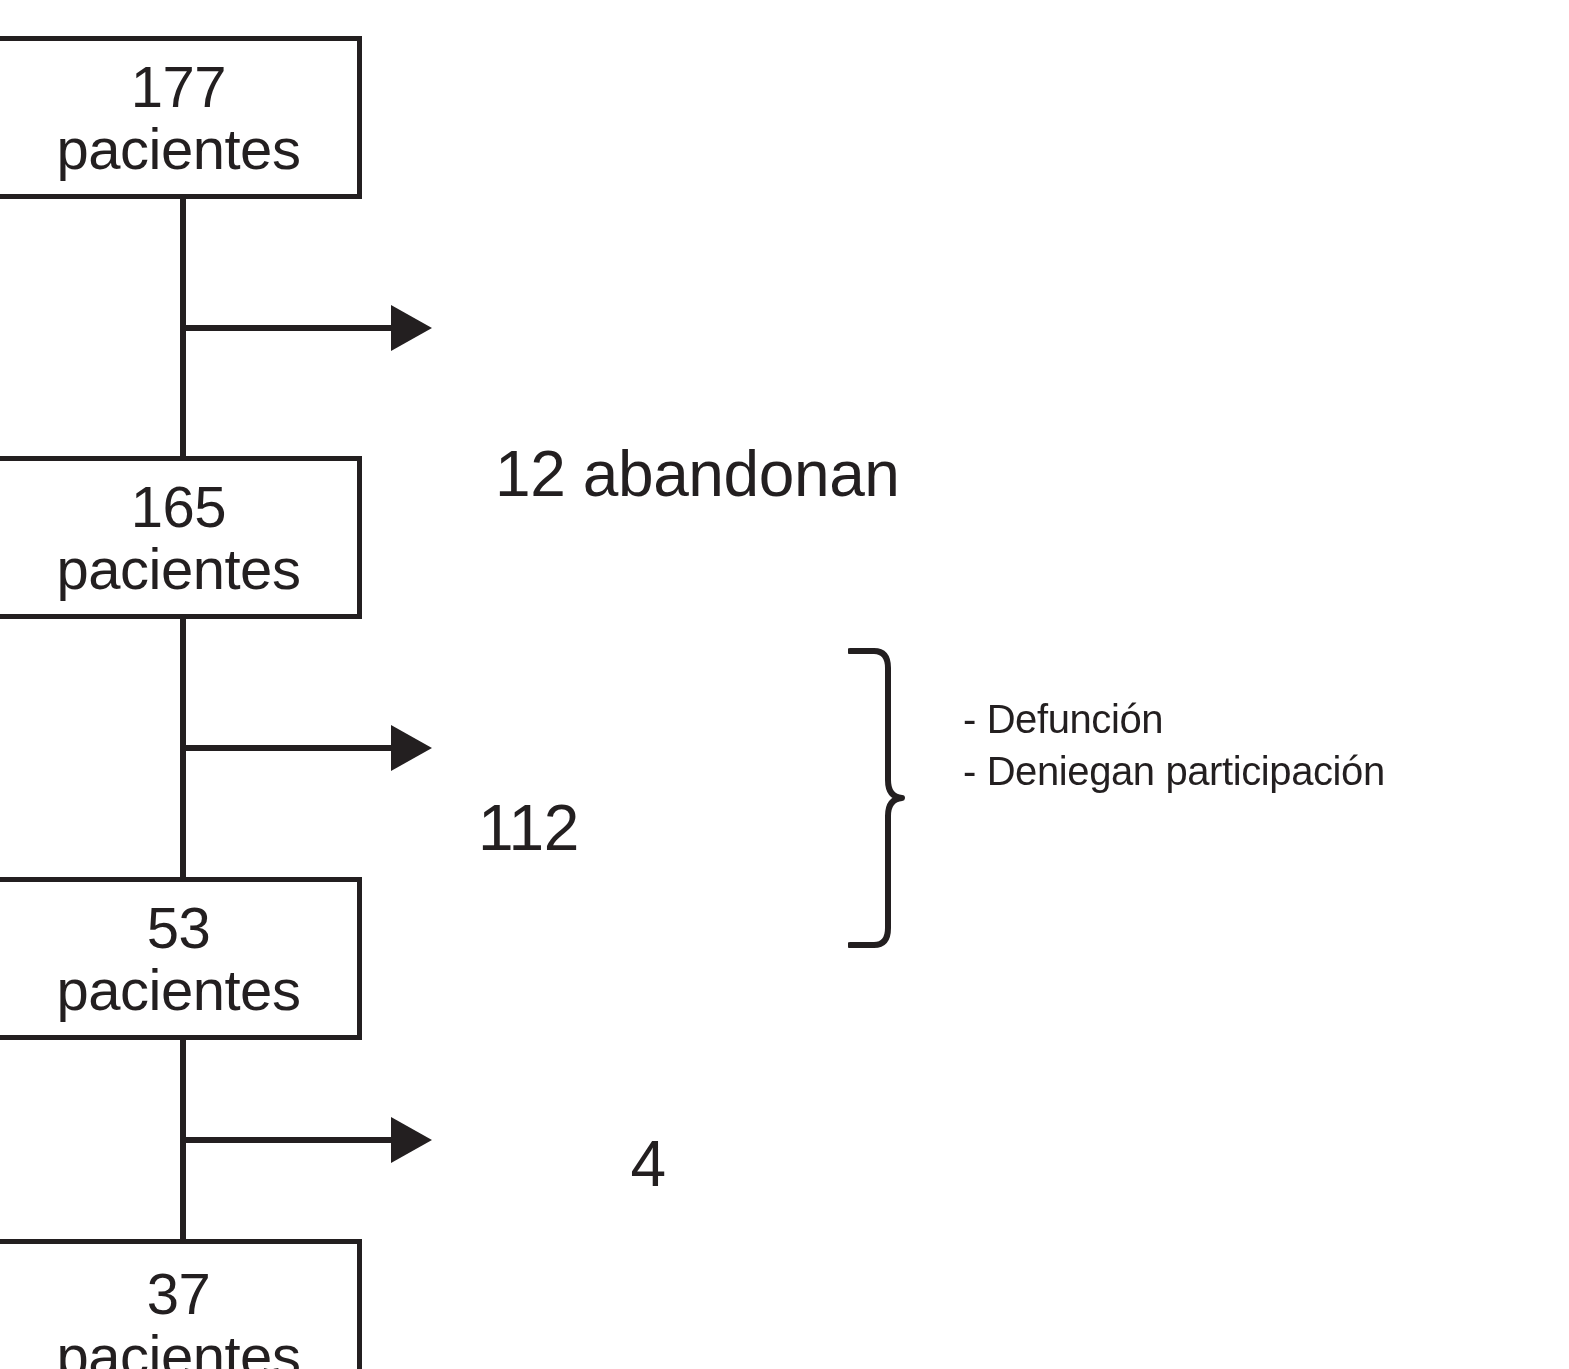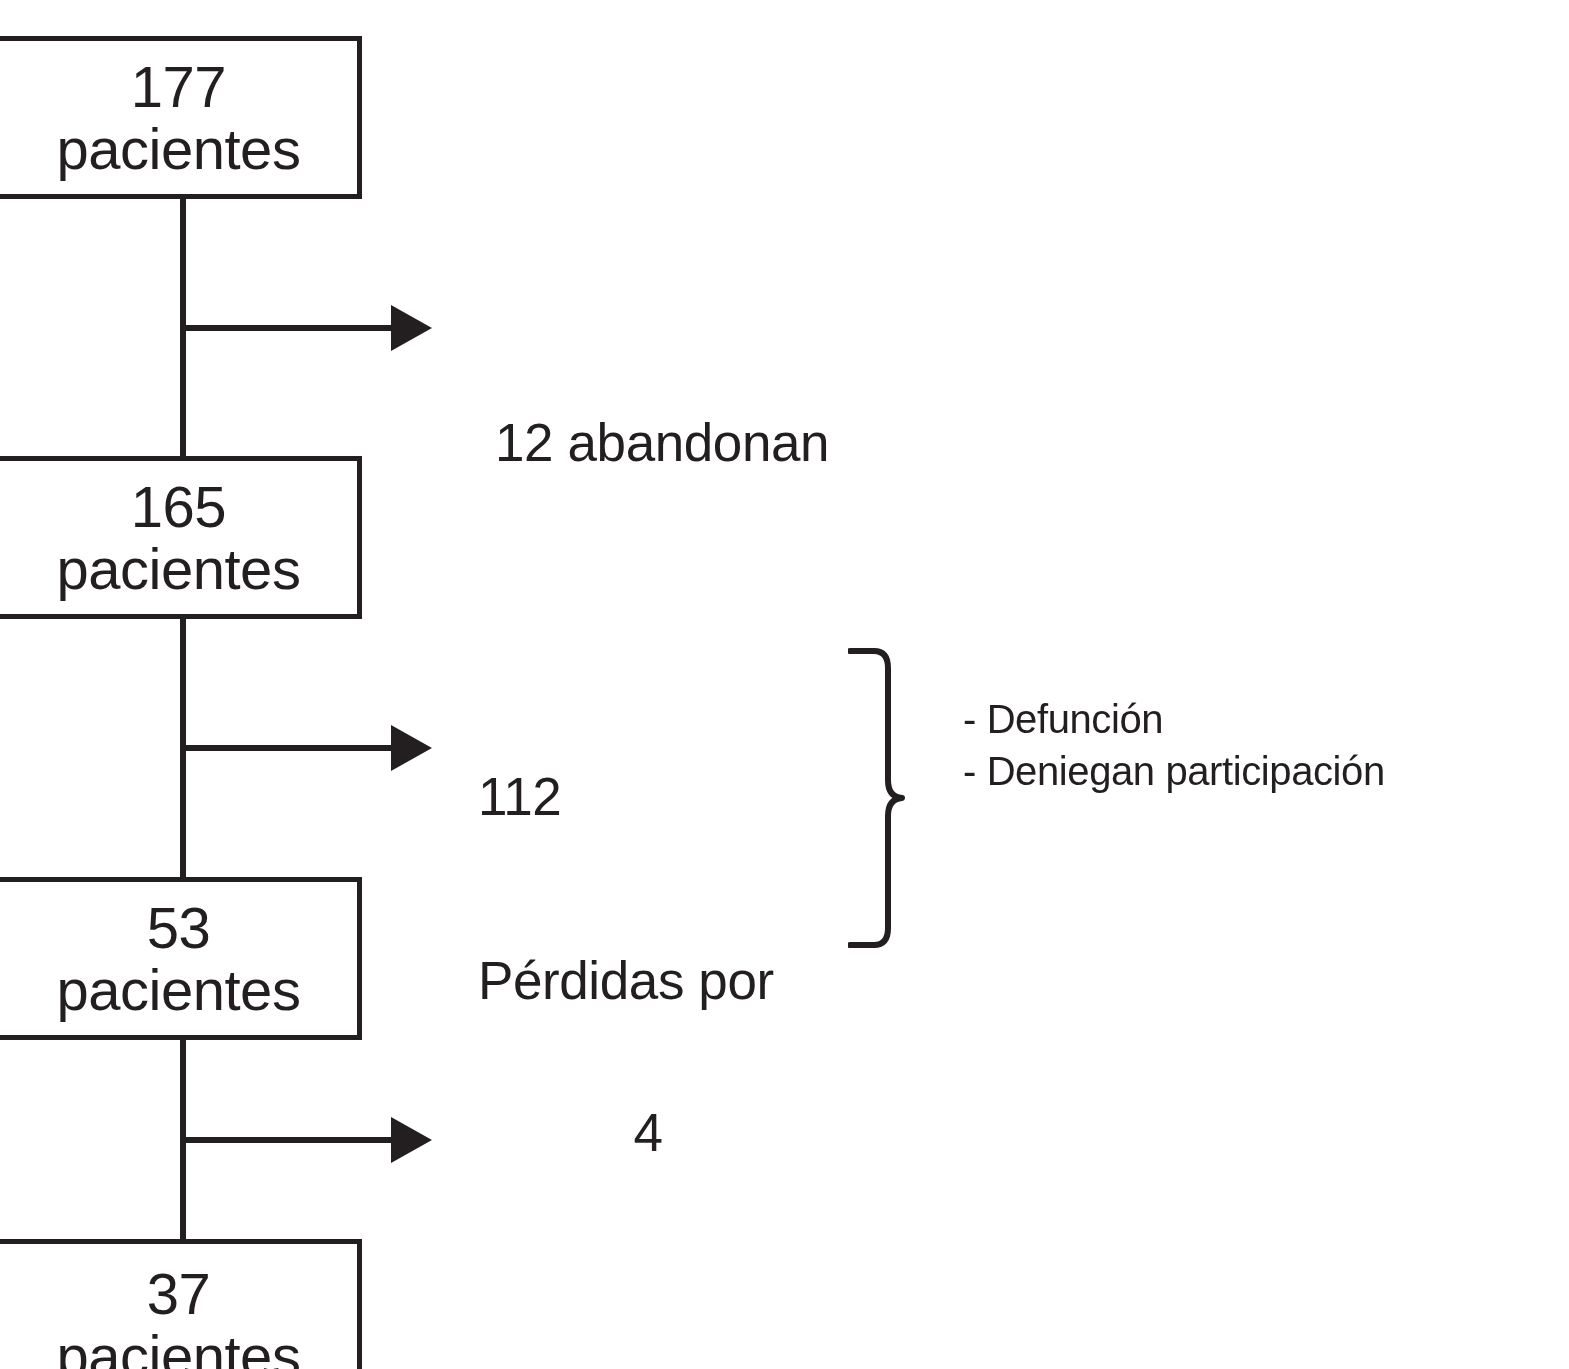--- a/index.html
+++ b/index.html
@@ -85,21 +85,21 @@
   #arrow-2 .arrow-shaft { width: 212px; }
   #arrow-2 .arrow-head  { left: 208px; }
 
   #arrow-3 { left: 183px; top: 1104px; width: 249px; }
   #arrow-3 .arrow-shaft { width: 212px; }
   #arrow-3 .arrow-head  { left: 208px; }
 
   
   .side-text {
     position: absolute;
-    font-size: 53px;
+    font-size: 64px;
     line-height: 1.16;
     letter-spacing: -0.4px;
     color: #231f20;
     white-space: pre;
     z-index: 2;
   }
   #label-abandonan {
     left: 495px;
     top: 253px;
     text-align: left;
@@ -182,21 +182,20 @@
     <div class="arrow-shaft"></div>
     <div class="arrow-head"></div>
   </div>
 
   <div class="side-text" id="label-abandonan">
     <div>12 abandonan</div>
   </div>
 
   <div class="side-text" id="label-perdidas">
     <div>112</div>
-    <div>Pérdidas por</div>
   </div>
 
   <div class="side-text" id="label-historia">
     <div>4</div>
     
     
   </div>
 
   <svg id="brace" viewBox="0 0 86 300" preserveAspectRatio="none">
     <path d="M 2 3

